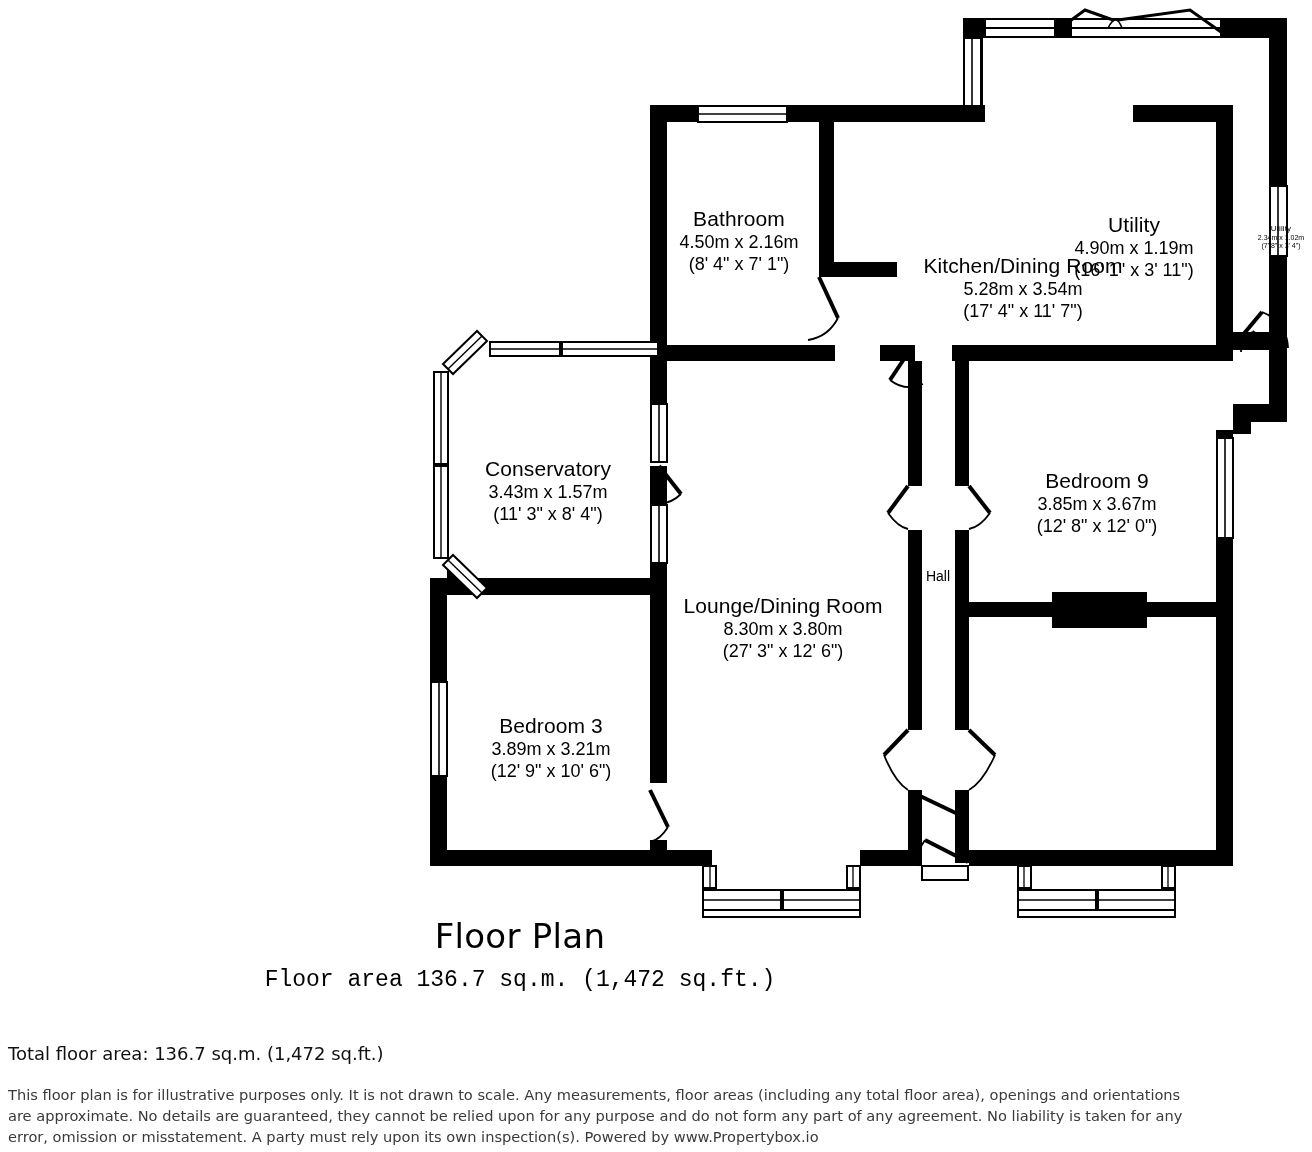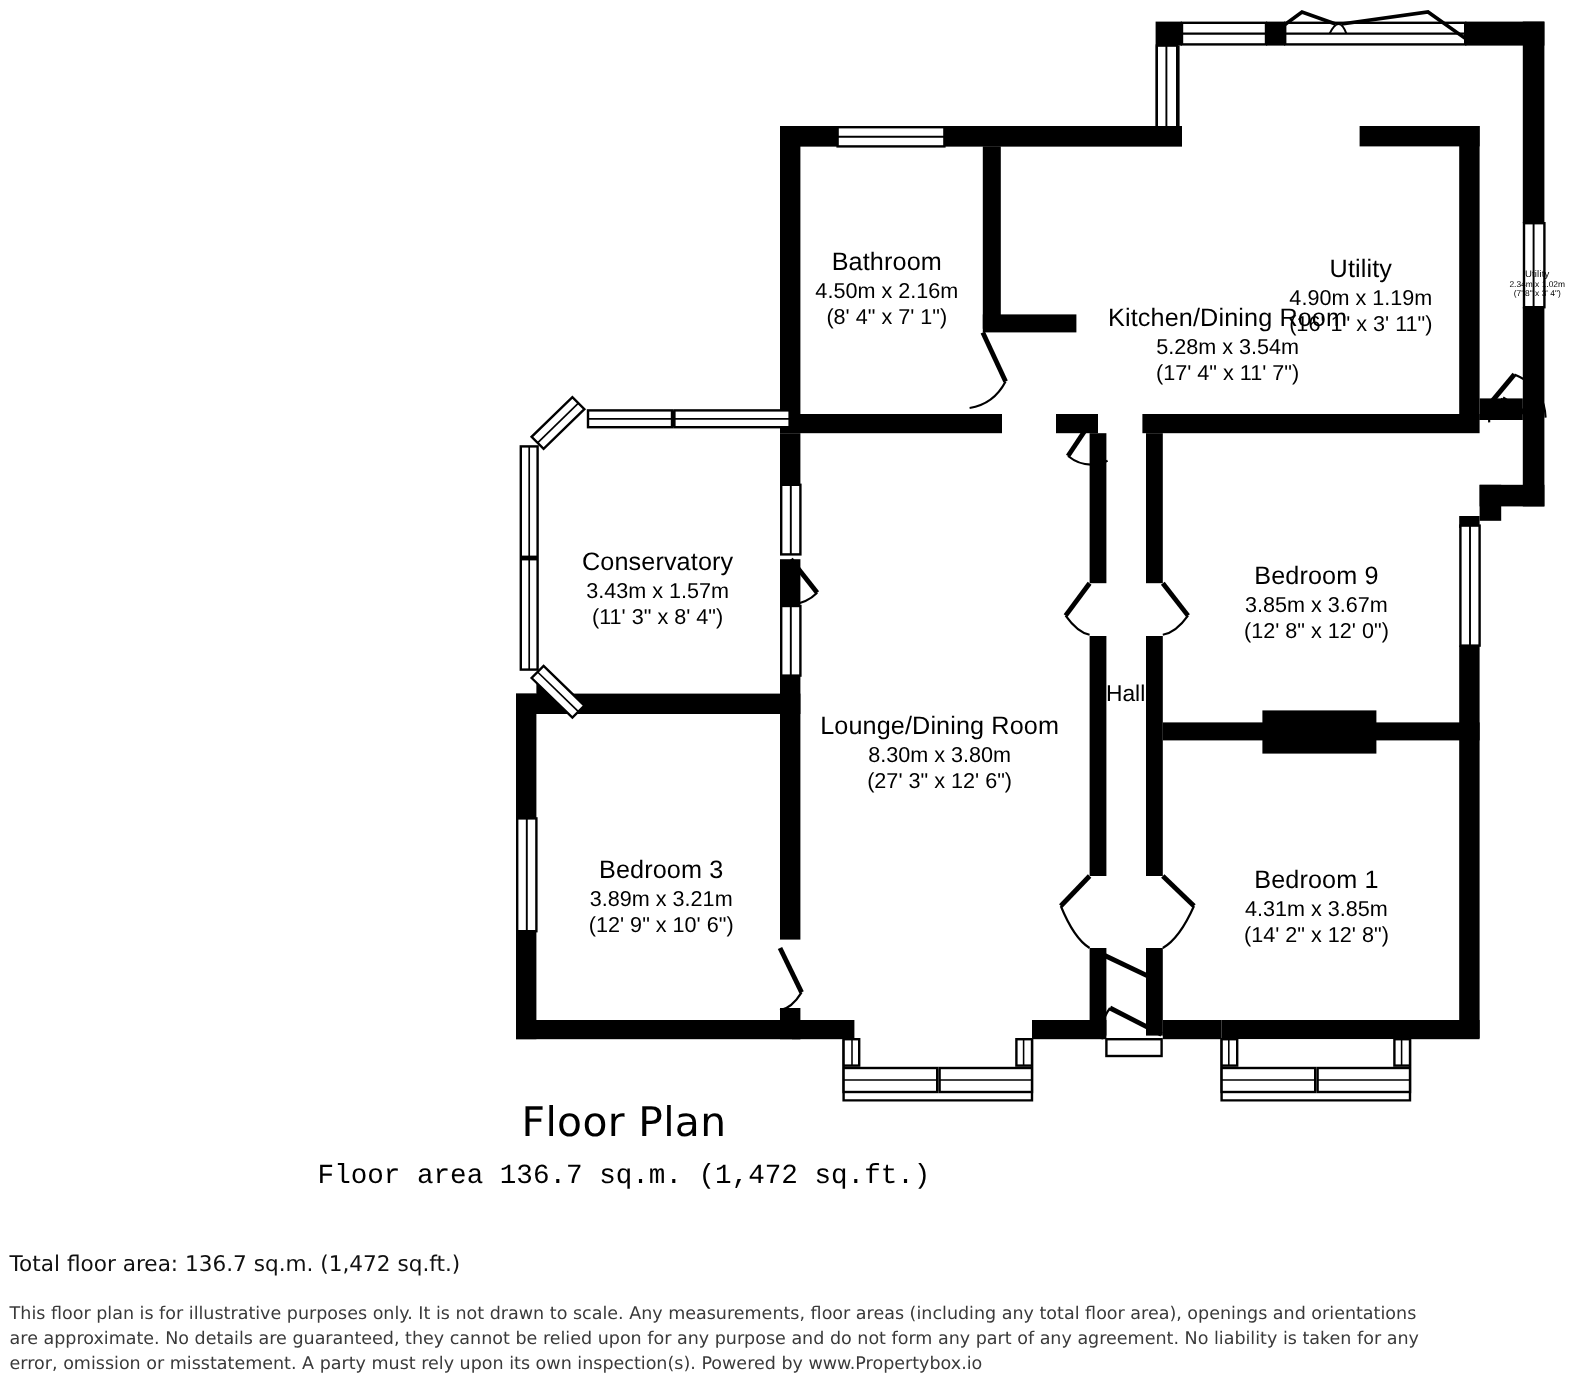--- a/index.html
+++ b/index.html
@@ -39,21 +39,21 @@
     font-size: 21px;
     letter-spacing: 0.1px;
   }
   .room-label .rl-dim {
     font-size: 18px;
   }
   .room-label.small .rl-name { font-size: 8px; }
   .room-label.small .rl-dim  { font-size: 7px; }
   .hall-label {
     position: absolute;
-    font-size: 19px;
+    font-size: 14px;
     transform: translateX(-50%);
     white-space: nowrap;
   }
   #titleblock {
     position: absolute;
     left: 0;
     top: 918px;
     width: 1040px;
     text-align: center;
     font-family: "DejaVu Sans", sans-serif;
@@ -330,25 +330,20 @@
     <div class="rl-dim">8.30m x 3.80m</div>
     <div class="rl-dim">(27' 3" x 12' 6")</div>
   </div>
 
   <div class="room-label" style="left:551px; top:713px;">
     <div class="rl-name">Bedroom 3</div>
     <div class="rl-dim">3.89m x 3.21m</div>
     <div class="rl-dim">(12' 9" x 10' 6")</div>
   </div>
 
-  <div class="room-label" style="left:1097px; top:721px;">
-    <div class="rl-name">Bedroom 1</div>
-    <div class="rl-dim">4.31m x 3.85m</div>
-    <div class="rl-dim">(14' 2" x 12' 8")</div>
-  </div>
 
   <div class="hall-label" style="left:938px; top:568px;">Hall</div>
 </div>
 
 <div id="titleblock">
   <div class="t-main">Floor Plan</div>
   <div class="t-sub">Floor area 136.7 sq.m. (1,472 sq.ft.)</div>
 </div>
 
 <div id="footer">

